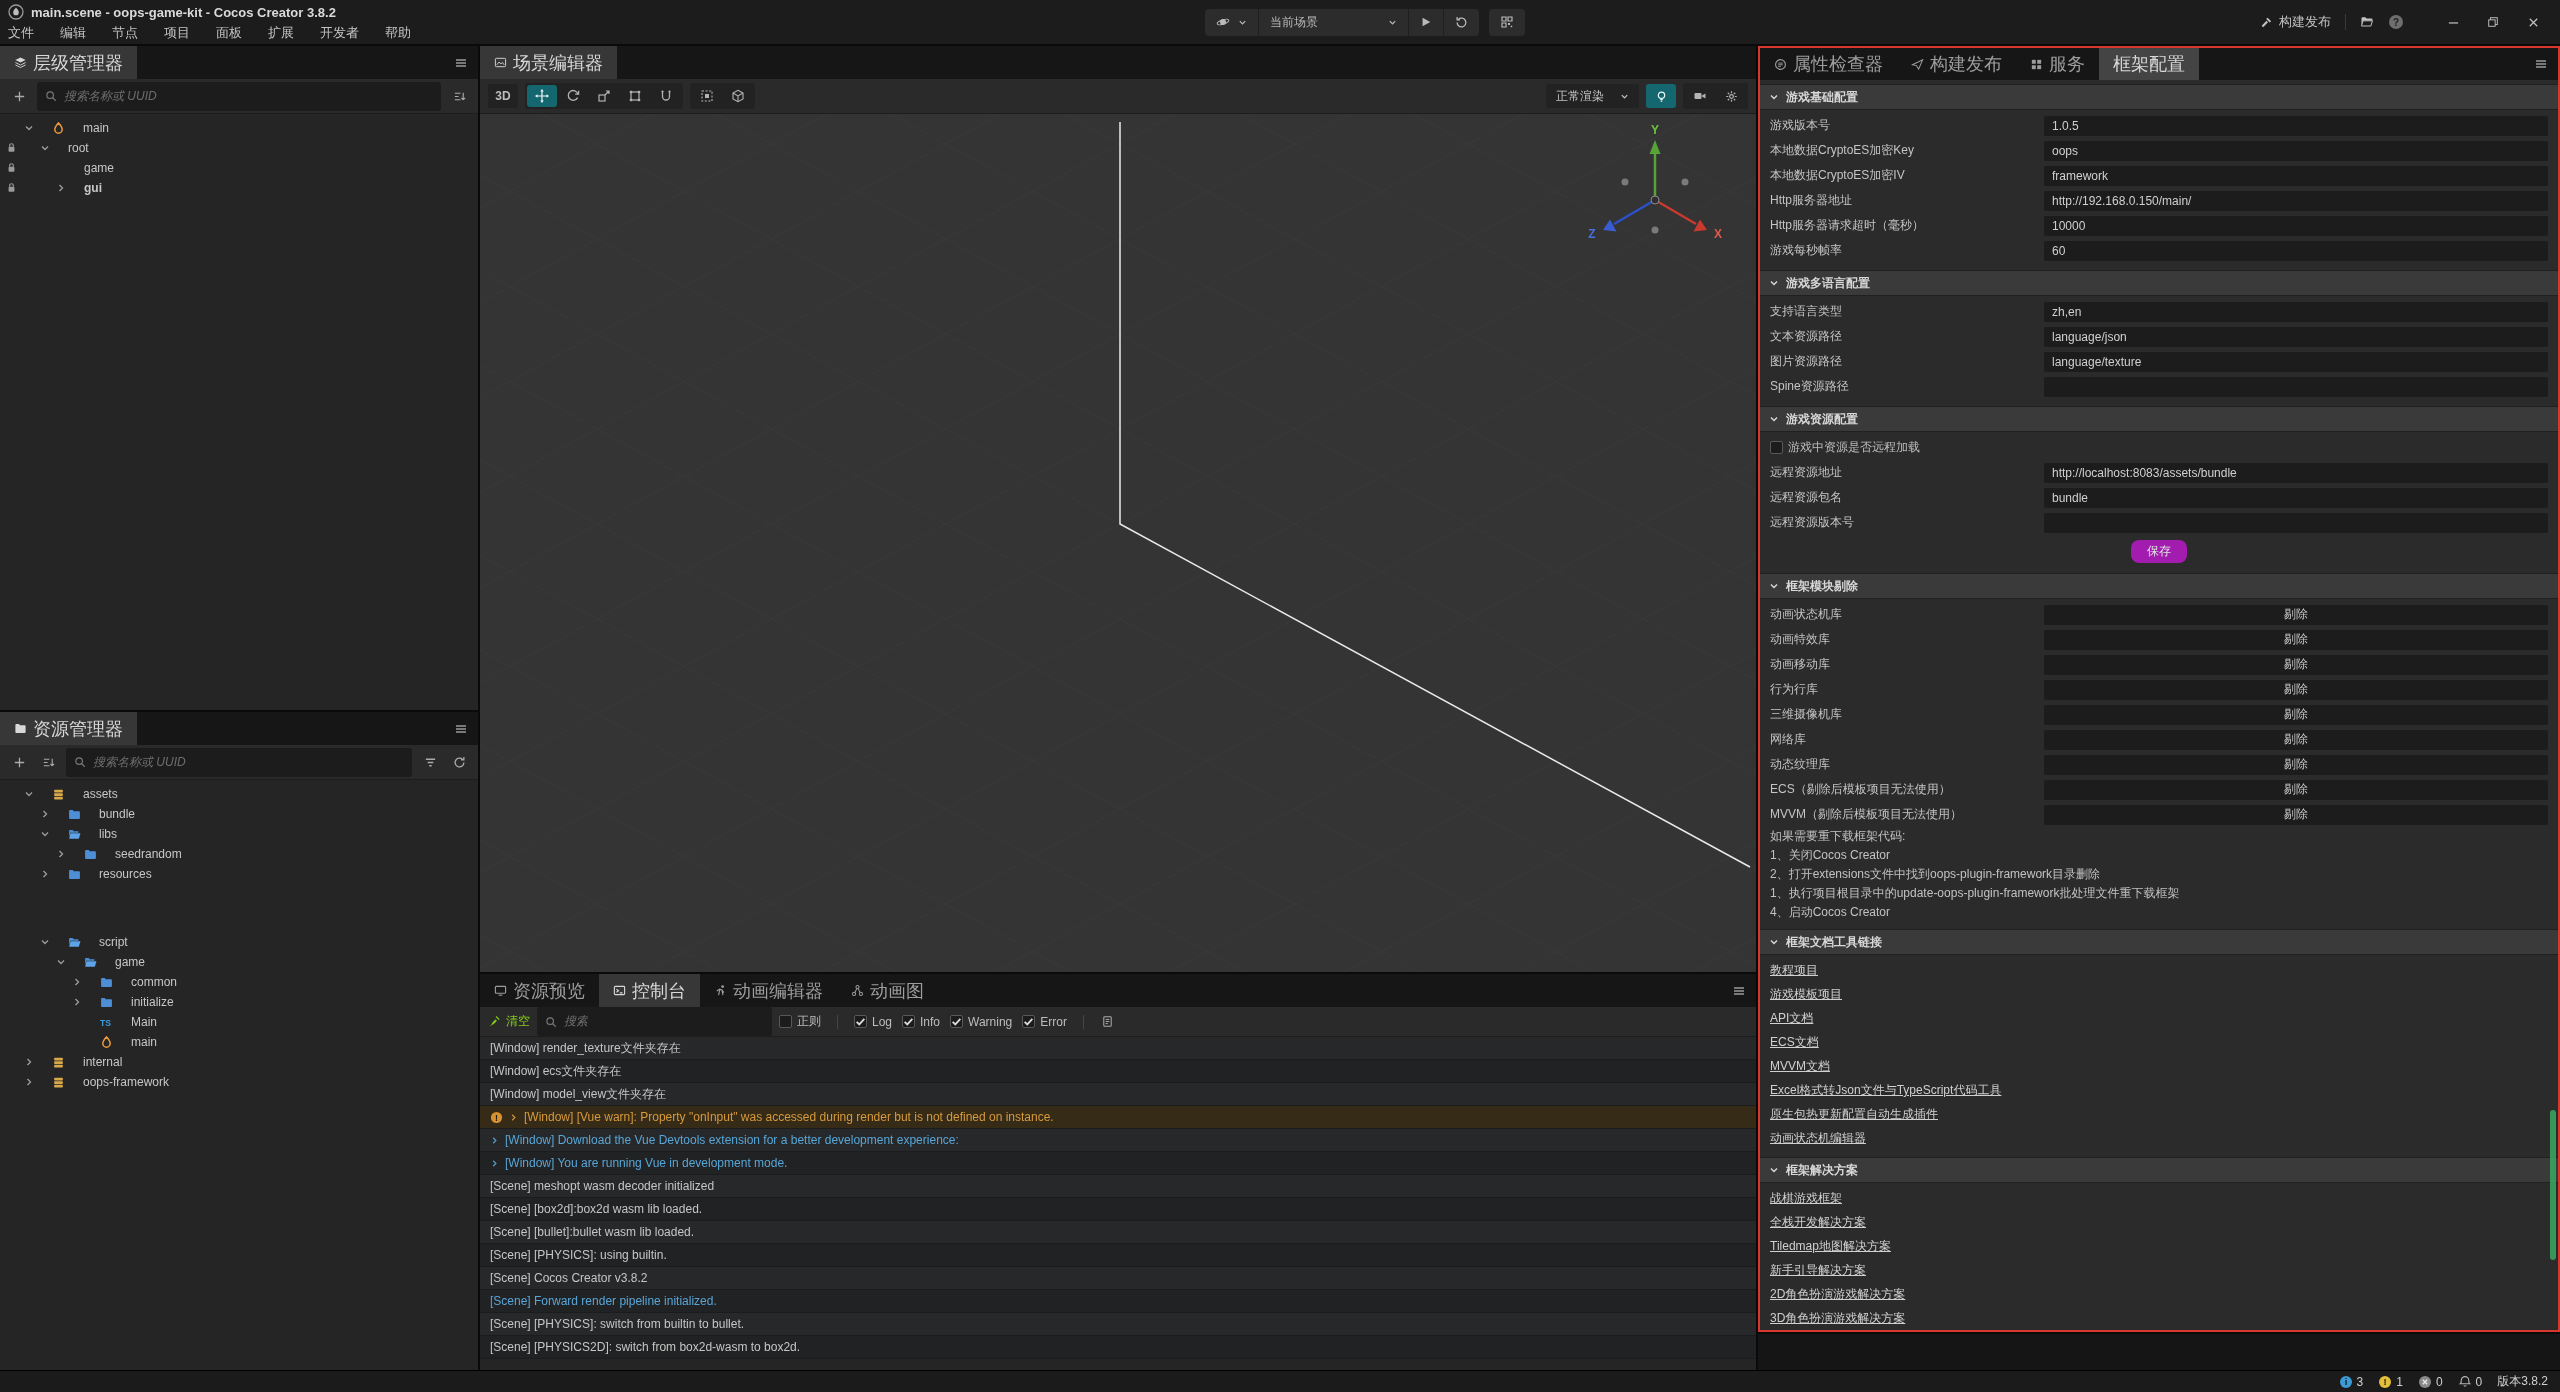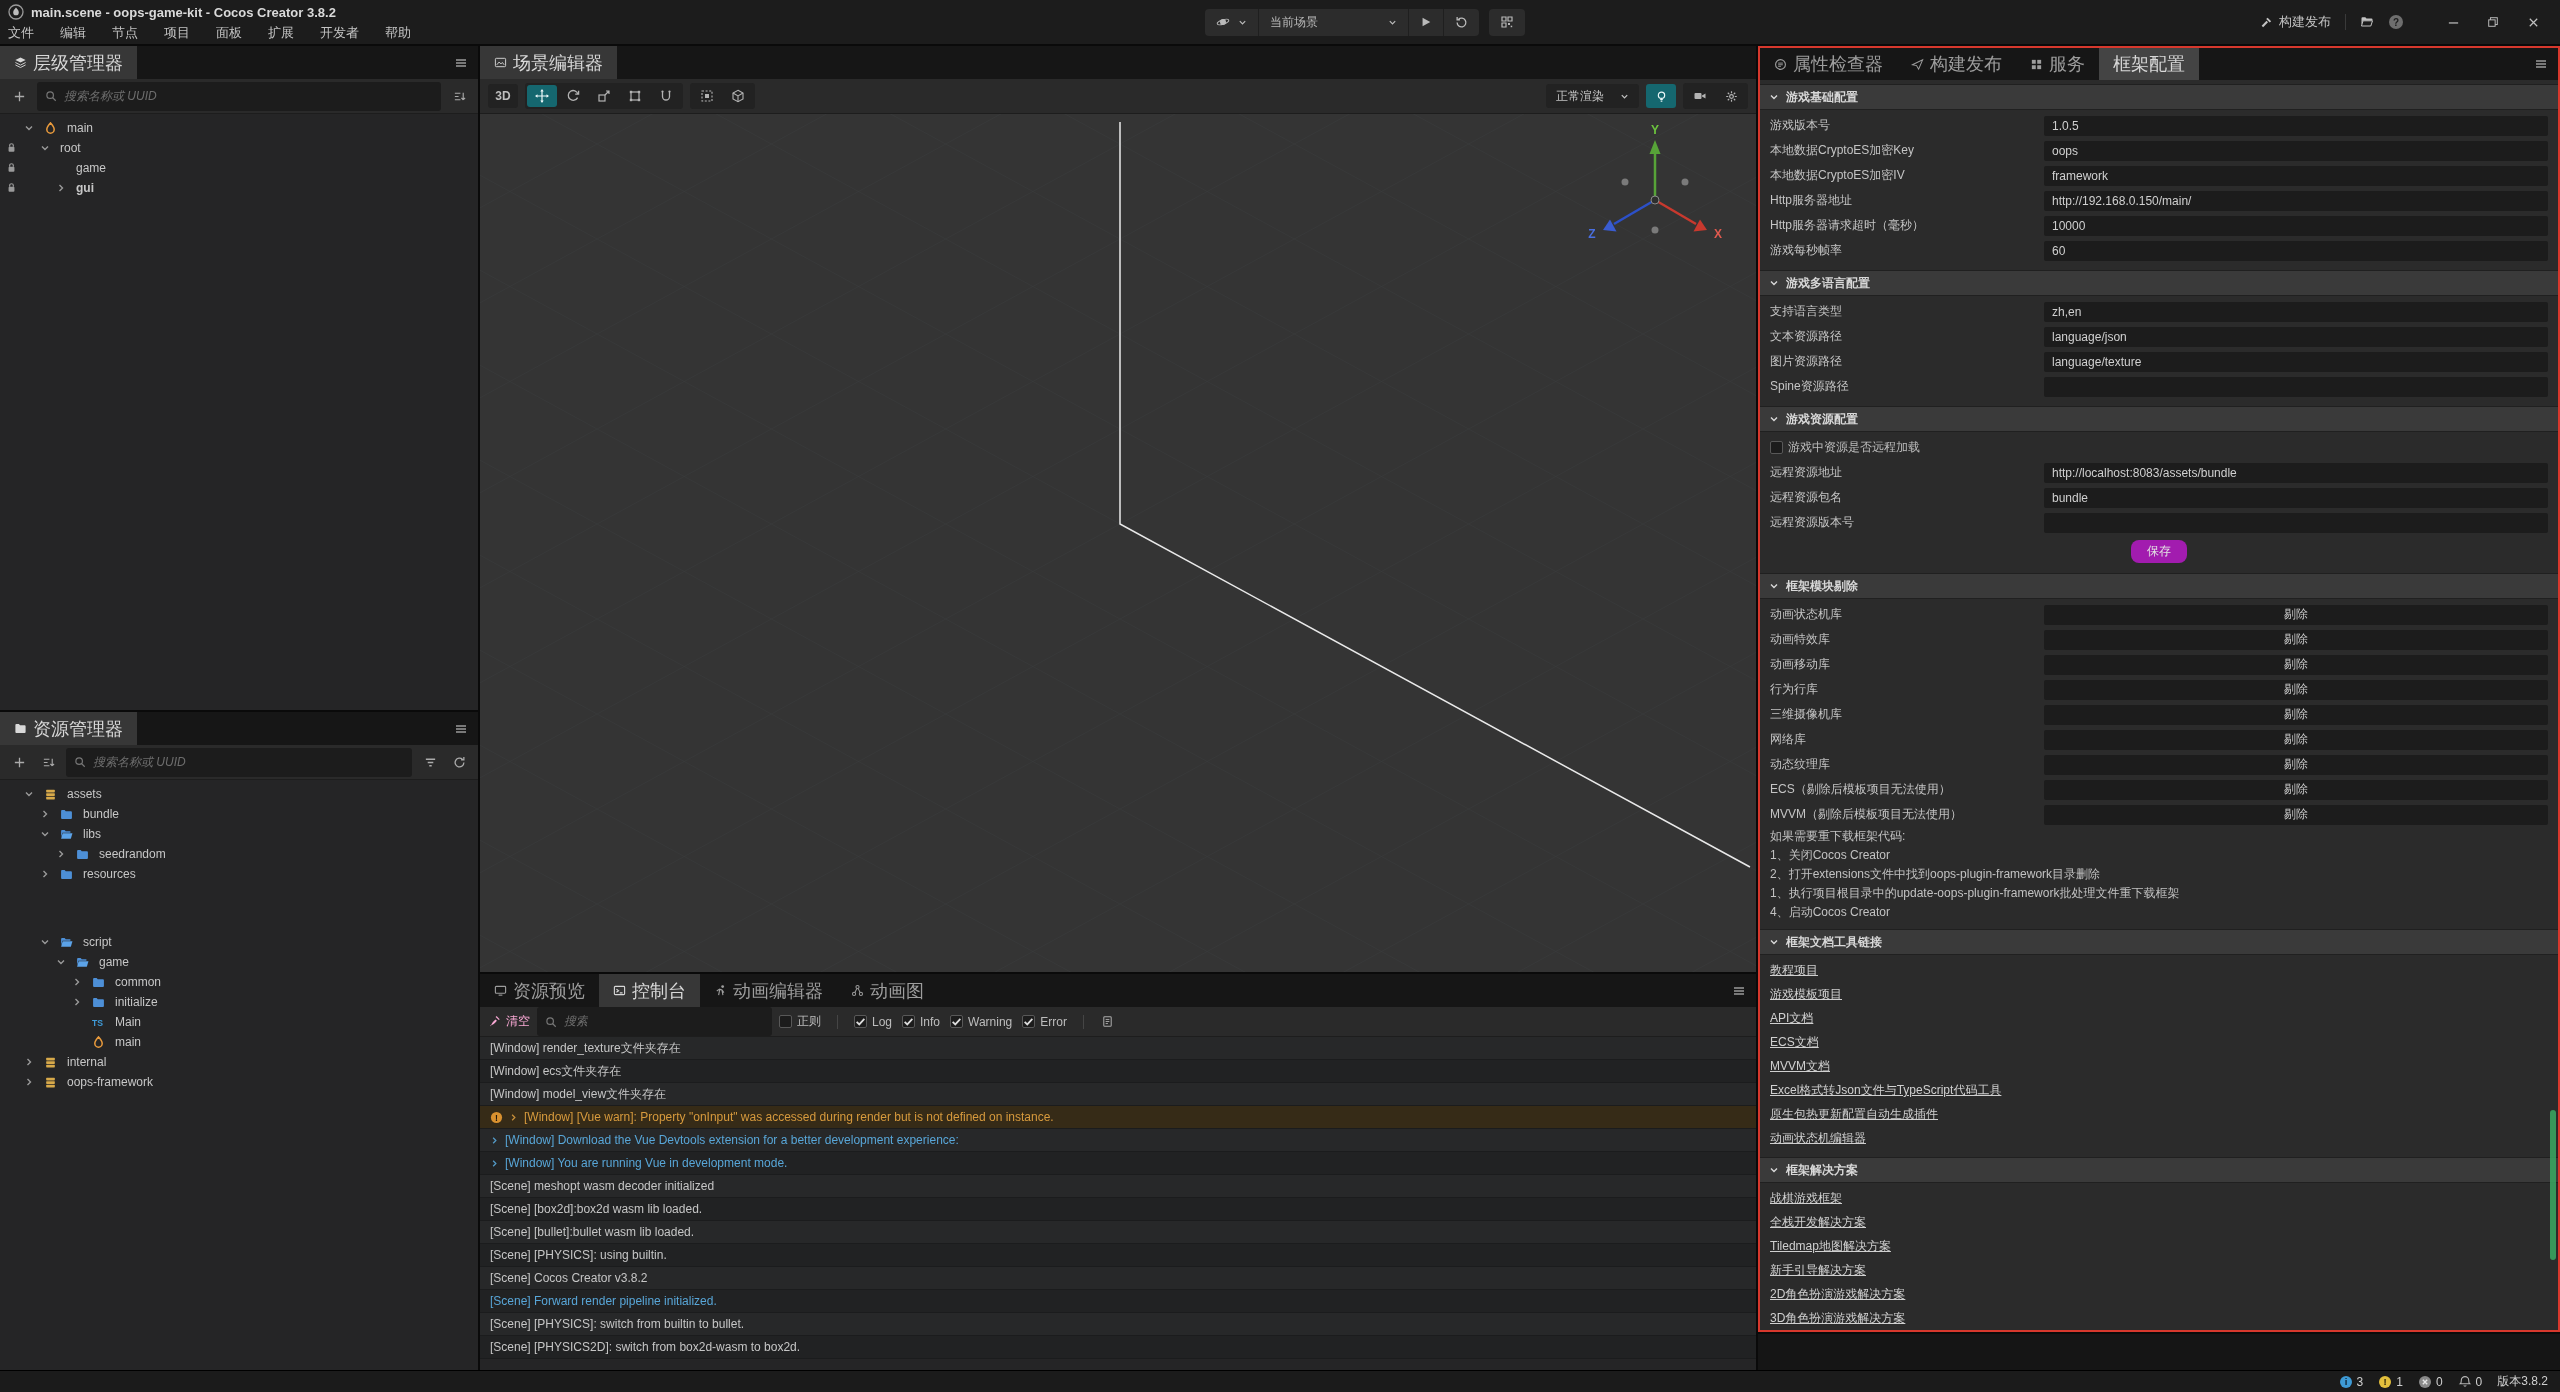--- a/index.html
+++ b/index.html
@@ -30,38 +30,38 @@
 .panel{background:#252526;display:flex;flex-direction:column;overflow:hidden;min-height:0}
 .tabbar{height:33px;background:#161616;display:flex;align-items:stretch;flex:none}
 .tab{display:flex;align-items:center;gap:6px;padding:0 14px;color:#9d9d9d;font-size:18px}
 .tab.active{background:#373737;color:#d8d8d8}
 .tab-menu{margin-left:auto;align-self:center;margin-right:10px;color:#9a9a9a}
 .toolbar{height:35px;background:#2a2a2a;display:flex;align-items:center;gap:7px;padding:0 8px;border-bottom:1px solid #1d1d1d;flex:none}
 .itoolbtn{width:22px;height:22px;display:flex;align-items:center;justify-content:center;color:#ababab}
 .search{flex:1;height:29px;background:#1c1c1c;border-radius:3px;display:flex;align-items:center;gap:7px;padding:0 8px;color:#777;min-width:0}
 .search .ph{font-style:italic;color:#6d6d6d;white-space:nowrap;overflow:hidden}
 .tree{padding-top:4px;overflow:hidden}
-.trow{height:20px;display:flex;align-items:center;gap:10px;position:relative;color:#c7c7c7;white-space:nowrap}
+.trow{height:20px;display:flex;align-items:center;gap:18px;position:relative;color:#c7c7c7;white-space:nowrap}
 .lock{position:absolute;left:6px;top:4px;color:#9a9a9a}
 .arr{color:#9a9a9a;width:10px;flex:none}
 
 .scene-tb{background:#2a2a2a}
 .tbtn{height:24px;min-width:30px;background:#222;border-radius:3px;display:flex;align-items:center;justify-content:center;color:#bdbdbd;padding:0 7px;font-weight:bold}
 .tbtn.teal{background:#15676f;color:#eaf7f8}
 .tool-group{display:flex;background:#222;border-radius:3px;height:26px;align-items:center;padding:0 2px;gap:1px}
 .tool{width:30px;height:22px;display:flex;align-items:center;justify-content:center;color:#b3b3b3;border-radius:3px}
 .tool.sel{background:#15676f;color:#ecf8f9}
 .spacer{flex:1}
 .select{height:24px;background:#222;border-radius:3px;display:flex;align-items:center;gap:16px;padding:0 10px;color:#c2c2c2}
 .viewport{position:relative;flex:1;background:#343434;overflow:hidden}
 .viewport svg.full{position:absolute;inset:0}
 .gizmo{position:absolute;top:8px;right:26px}
 
 .console-tb{height:30px}
-.clear{display:flex;align-items:center;gap:5px;color:#f9a8d4;flex:none}
+.clear{display:flex;align-items:center;gap:5px;color:#84cc16;flex:none}
 .csearch{width:235px;flex:none}
 .cfilter{display:flex;align-items:center;gap:5px;color:#bdbdbd;flex:none}
 .cbox{width:13px;height:13px;background:#1c1c1c;border:1px solid #585858;border-radius:2px;display:inline-flex;align-items:center;justify-content:center}
 .vdiv{width:1px;height:14px;background:#454545;margin:0 6px;flex:none}
 .filters{display:flex;align-items:center;gap:10px}
 .logs{flex:1;overflow:hidden}
 .lrow{height:23px;display:flex;align-items:center;gap:6px;padding:0 10px;color:#c6c6c6;background:#272829;border-bottom:1px solid #1b1c1d;white-space:nowrap;overflow:hidden}
 .lrow.alt{background:#212223}
 .lrow.warn{color:#d79a3d;background:#362b17}
 .lrow.info{color:#58a6d8}

